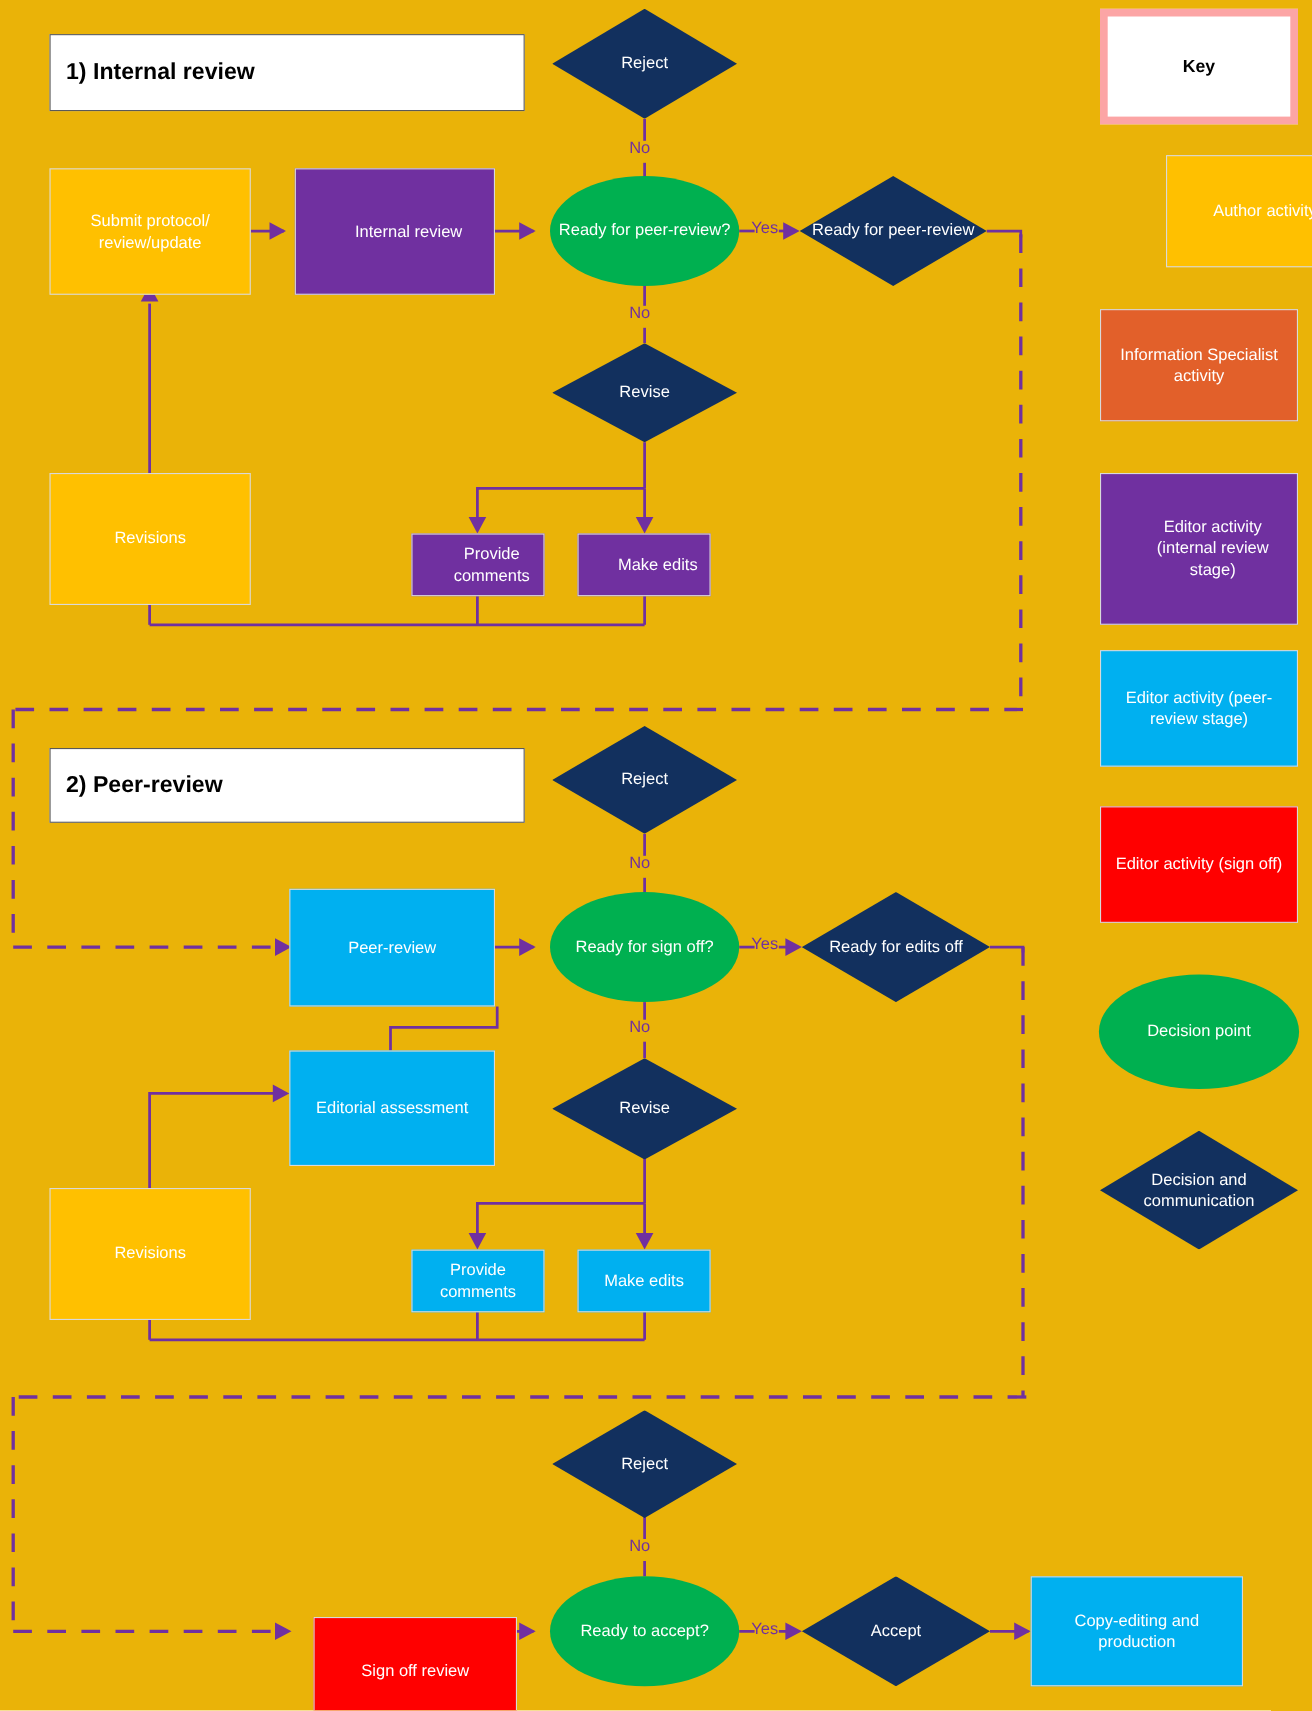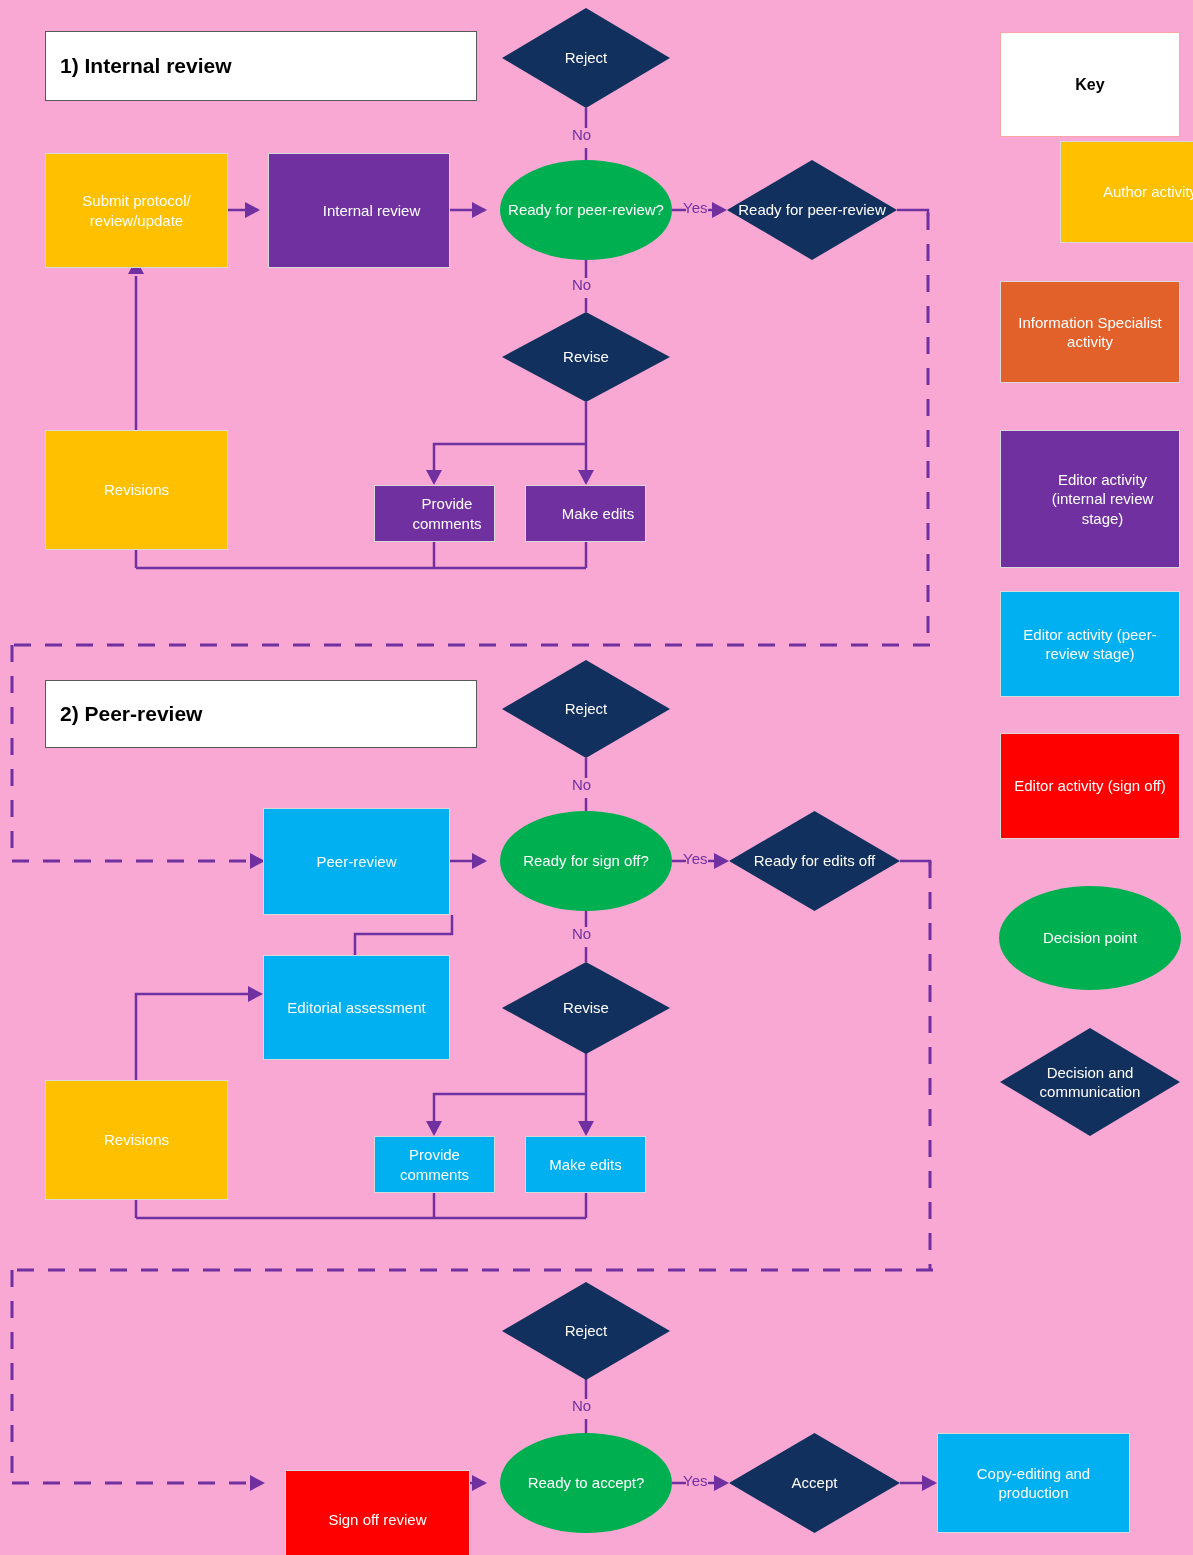--- a/index.html
+++ b/index.html
@@ -7,21 +7,21 @@
     padding: 0;
     background: #ffffff;
   }
   body {
     font-family: "Liberation Sans", sans-serif;
   }
   #canvas {
     position: relative;
     width: 1193px;
     height: 1555px;
-    background: #f9a8d4;
+    background: #eab308;
     overflow: hidden;
   }
   
   .node {
     position: absolute;
     box-sizing: border-box;
     display: flex;
     align-items: center;
     justify-content: center;
     text-align: center;
@@ -63,29 +63,28 @@
     font-weight: bold;
     font-size: 21px;
     padding-left: 14px;
     z-index: 6;
   }
   
   .key-box {
     position: absolute;
     box-sizing: border-box;
     background: #ffffff;
-    border: 1px solid #fca5a5;
+    border: 7px solid #fca5a5;
     display: flex;
     align-items: center;
     justify-content: center;
     font-weight: bold;
     font-size: 16px;
     color: #000;
     z-index: 6;
-    margin-top: 24px;
   }
   
   .edge-label {
     position: absolute;
     color: #7030A0;
     font-size: 15px;
     z-index: 7;
     background: transparent;
     white-space: nowrap;
   }

